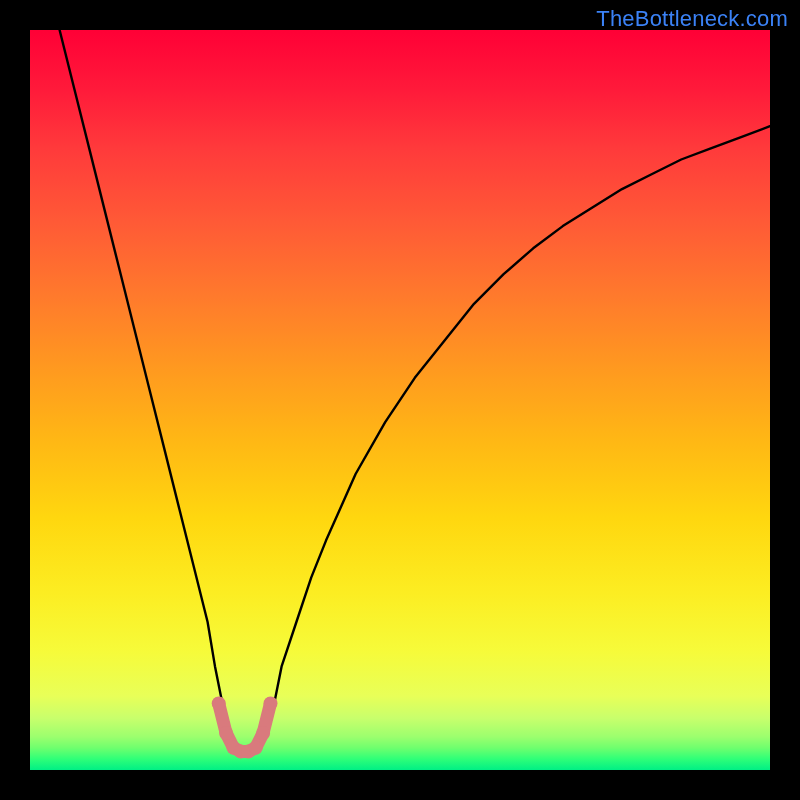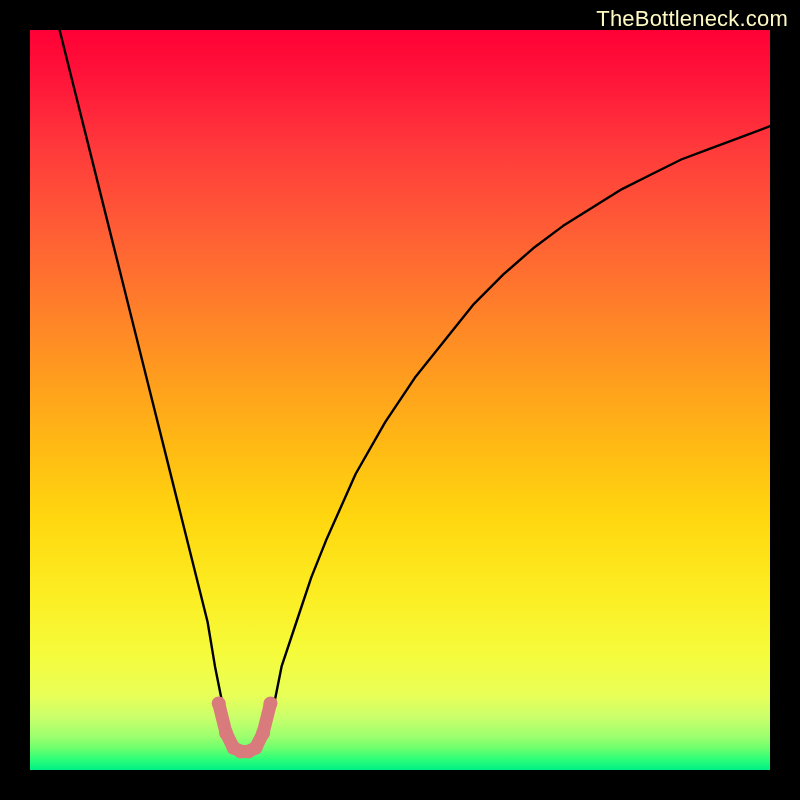--- a/index.html
+++ b/index.html
@@ -8,21 +8,21 @@
     height: 800px;
     background: #000;
     position: relative;
     font-family: Arial, Helvetica, sans-serif;
     overflow: hidden;
   }
   .watermark {
     position: absolute;
     top: 6px;
     right: 12px;
-    color: #fef9c3;
+    color: #3b82f6;
     font-size: 22px;
     letter-spacing: 0.2px;
     z-index: 10;
     text-align: right;
   }
   .plot-area {
     position: absolute;
     left: 30px;
     top: 30px;
     width: 740px;

